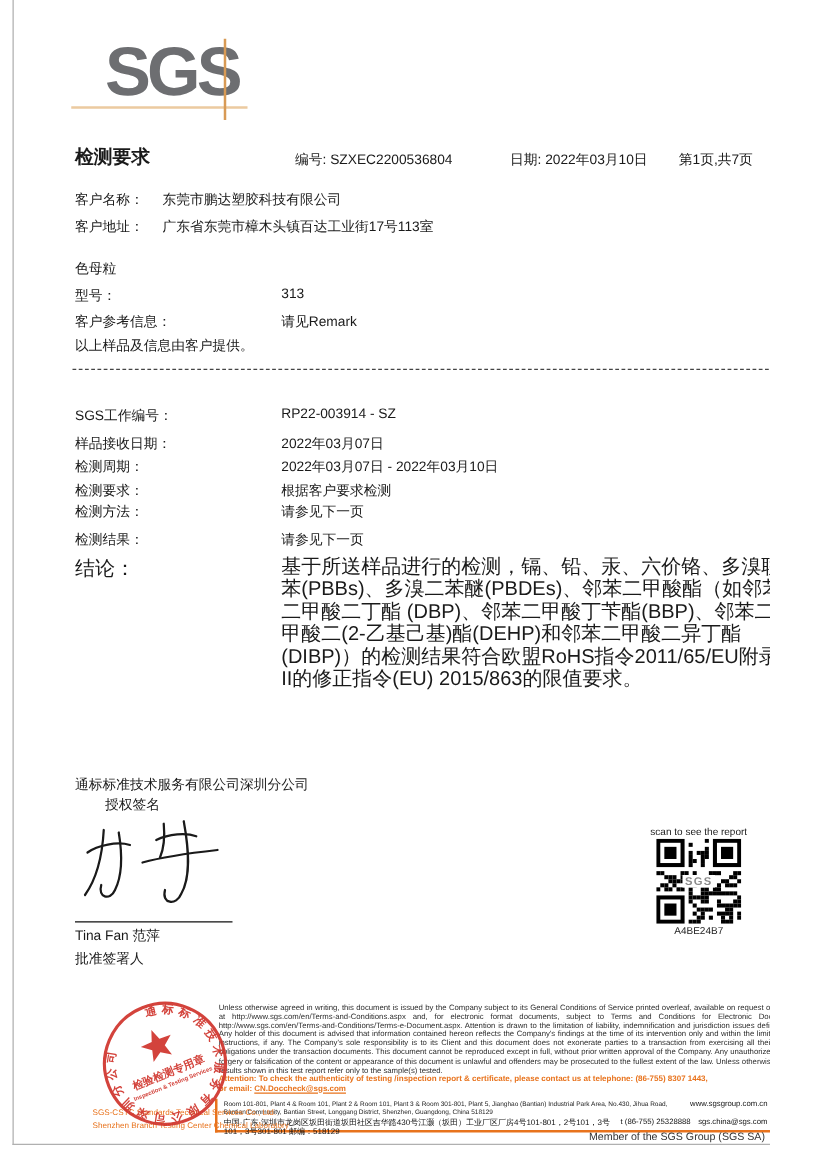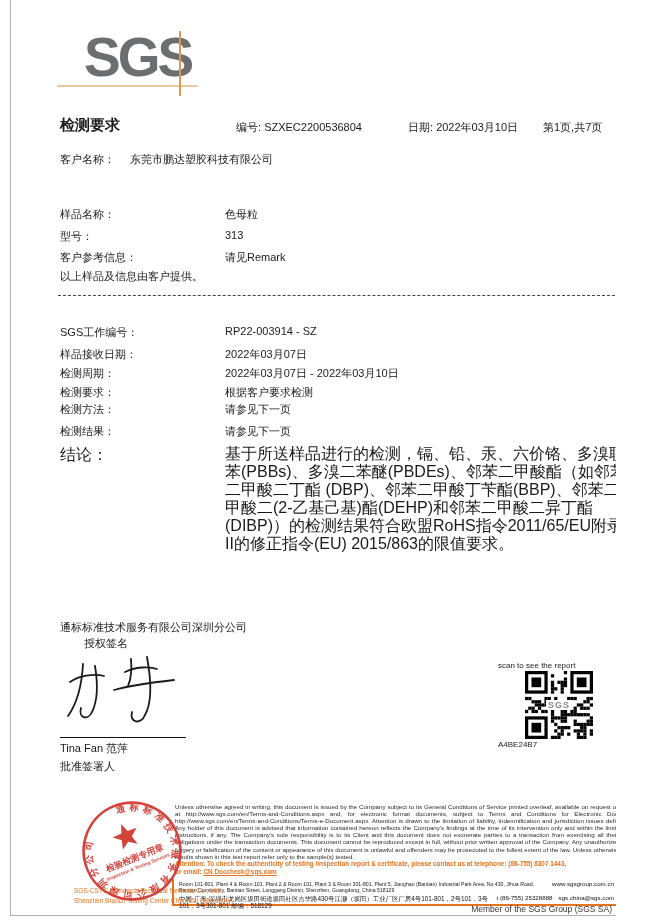--- a/index.html
+++ b/index.html
@@ -50,21 +50,21 @@
 
   
   .sig-company { position: absolute; left: 60px; top: 620px; font-size: 11px; }
   .sig-auth    { position: absolute; left: 60px; top: 636px; font-size: 11px; margin-left: 24px; }
   .sig-svg     { position: absolute; left: 62px; top: 652px; }
   .sig-line    { position: absolute; left: 60px; top: 737px; width: 126px; height: 1px; background: #111; }
   .sig-name    { position: absolute; left: 60px; top: 741px; font-size: 11px; }
   .sig-title   { position: absolute; left: 60px; top: 759px; font-size: 11px; }
 
   
-  .qr-block { position: absolute; left: 498px; top: 661px; width: 122px; text-align: left; }
+  .qr-block { position: absolute; left: 498px; top: 661px; width: 122px; text-align: center; }
   .qr-hint  { font-size: 8px; color: #222; }
   .qr-wrap  { position: relative; width: 68px; height: 68px; margin: 1px auto 0; }
   .qr-wrap svg { display: block; width: 68px; height: 68px; fill: #000; }
   .qr-center-label {
     position: absolute; left: 50%; top: 50%; transform: translate(-50%,-50%);
     background: #fff; color: #8a8a8a; font-size: 9px; font-weight: bold;
     padding: 0 2px; letter-spacing: 1px;
   }
   .qr-code-text { font-size: 8px; color: #222; margin-top: 1px; }
 
@@ -117,22 +117,25 @@
   </div>
   <div class="hdr hdr-date">
     <span>日期:</span>&nbsp;<span>2022年03月10日</span>
   </div>
   <div class="hdr hdr-page">第1页,共7页</div>
 
   <div class="row row-narrow" style="top:152px">
     <span class="lbl">客户名称：</span>
     <span class="val">东莞市鹏达塑胶科技有限公司</span>
   </div>
+  <div class="row row-narrow" style="top:174px">
+    <span class="lbl">客户地址：</span>
+    <span class="val">广东省东莞市樟木头镇百达工业街17号113室</span>
+  </div>
   <div class="row row-wide" style="top:207px">
-    <span class="lbl">样品名称：</span>
     <span class="val">色母粒</span>
   </div>
   <div class="row row-wide" style="top:229px">
     <span class="lbl">型号：</span>
     <span class="val">313</span>
   </div>
   <div class="row row-wide" style="top:250px">
     <span class="lbl">客户参考信息：</span>
     <span class="val">请见Remark</span>
   </div>

